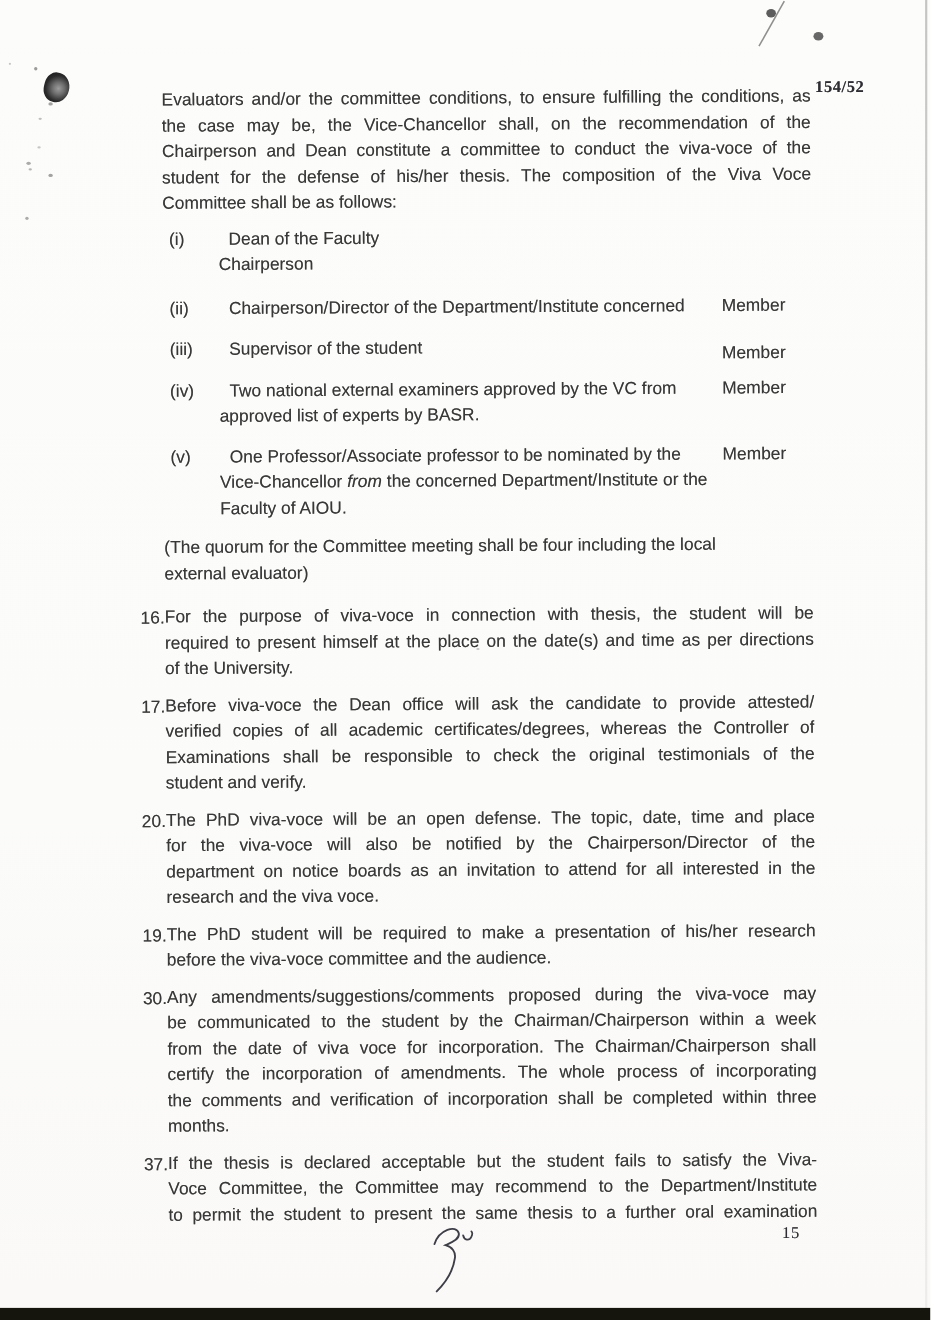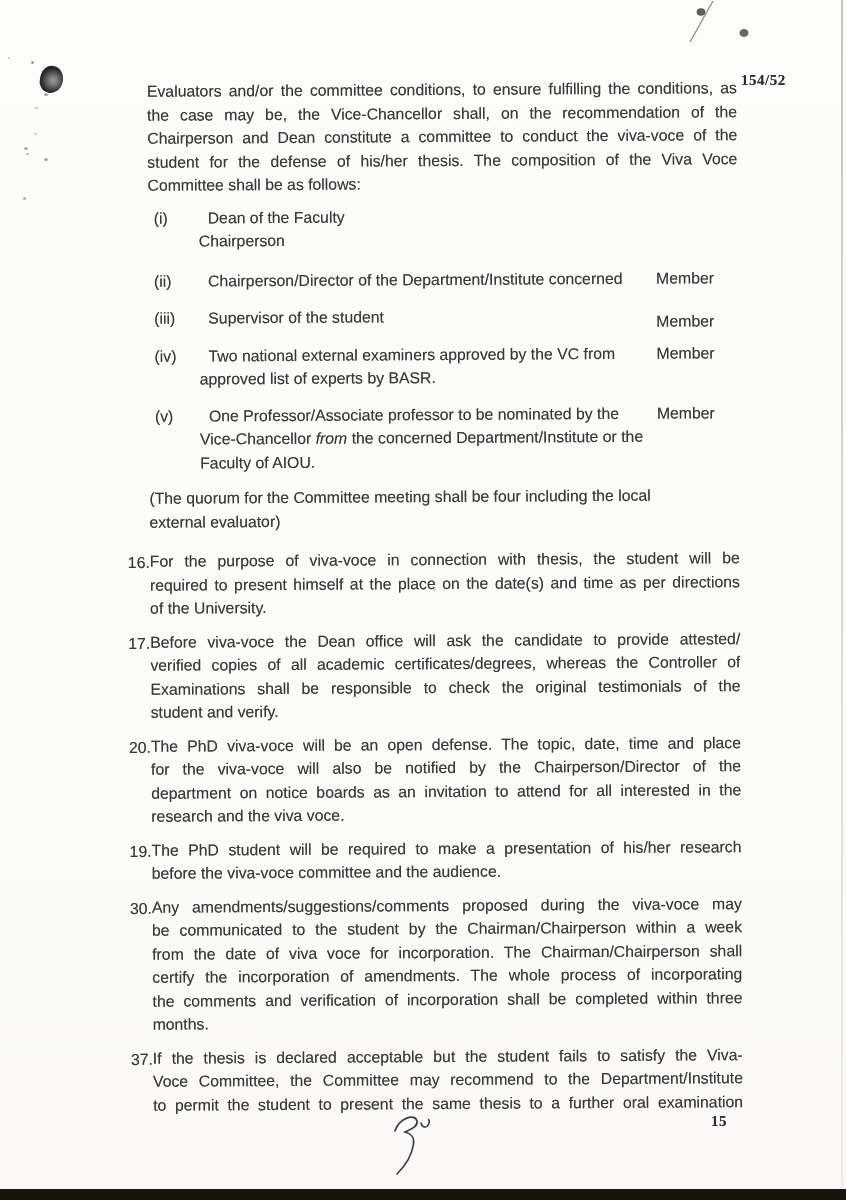--- a/index.html
+++ b/index.html
@@ -33,21 +33,21 @@
   .quorum{margin-bottom:16px;}
 
   .num-item{position:relative; margin-left:-42px; padding-left:42px; margin-bottom:10px;}
   .num{position:absolute; left:0; top:1px; width:42px; line-height:23.5px; text-align:right;}
 
   .serif-mark{
     position:absolute; font-family:"Liberation Serif","DejaVu Serif",serif;
     font-size:15px; color:#2d2d33; letter-spacing:0.5px;
   }
   .ref-mark{left:741px; top:72px; font-weight:600;}
-  .page-num{left:711px; top:1113px;font-weight:bold;}
+  .page-num{left:711px; top:1113px;}
 
   .ink-blob{
     position:absolute; left:40px; top:66px; width:23px; height:27px;
     background:radial-gradient(circle at 58% 52%, #9c9c9c 0%, #6e6e6e 28%, #2b2b2b 60%, #141414 100%);
     border-radius:46% 54% 52% 48%; transform:rotate(14deg);
   }
   .speck{position:absolute; border-radius:50%; background:#4a4a4a;}
   .edge-line{
     position:absolute; left:841px; top:0; width:2px; height:1189px;
     background:linear-gradient(to bottom, rgba(105,105,105,0.38), rgba(140,140,140,0.12));

